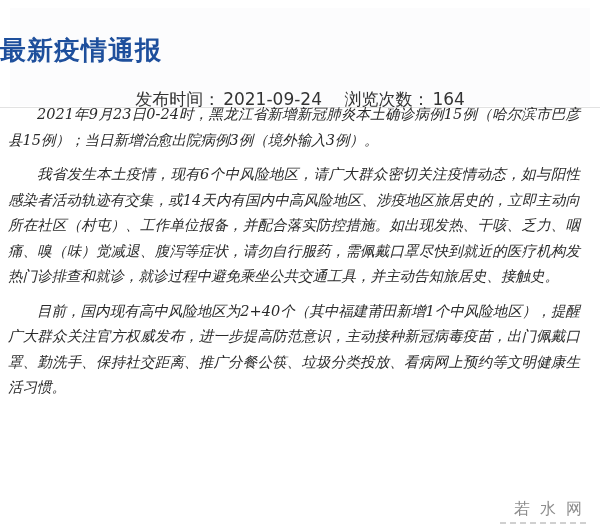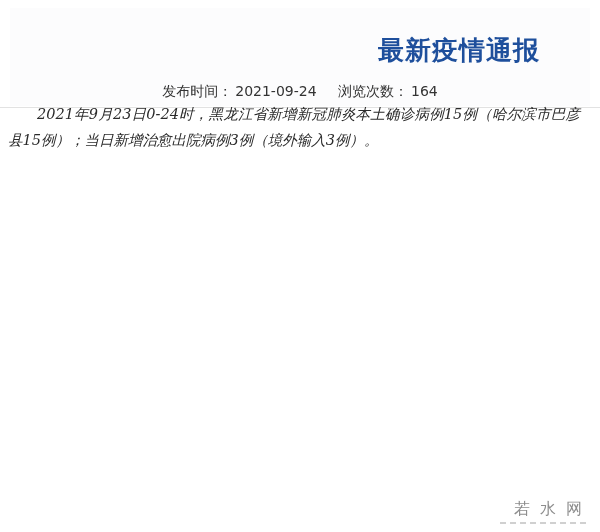--- a/index.html
+++ b/index.html
@@ -7,29 +7,29 @@
       width: 600px; height: 532px; overflow: hidden;
       background: #ffffff; position: relative;
       font-family: "DejaVu Serif", "Liberation Serif", serif;
     }
     .header {
       position: absolute; left: 10px; top: 8px; width: 580px; height: 98px;
       background: #fcfcfd;
     }
     .title {
       position: absolute; left: 0; width: 540px; top: 33px;
-      text-align: right; color: #1e4f9c;
+      text-align: left; color: #1e4f9c;
       font-family: "DejaVu Sans", "Liberation Sans", sans-serif;
       font-weight: bold; font-size: 26px; letter-spacing: 1px; line-height: 34px;
     }
     .meta {
-      position: absolute; left: 0; width: 600px; top: 82px;
+      position: absolute; left: 0; width: 600px; top: 90px;
       text-align: center; color: #333;
       font-family: "DejaVu Sans", "Liberation Sans", sans-serif;
-      font-size: 14px; line-height: 18px;
+      font-size: 17px; line-height: 18px;
     }
     .meta span { margin: 0 3px; }
     .divider {
       position: absolute; left: 0; width: 600px; top: 107px; height: 1px; background: #e2e2e2;
     }
     .content {
       position: absolute; left: 8px; top: 102px; width: 572px;
       color: #2a2a2a; font-size: 14.5px; line-height: 25.5px;
       text-align: justify;
       font-style: italic;
@@ -51,16 +51,18 @@
 <div class="header"></div>
 <h1 class="title" style="margin:0;">最新疫情通报</h1>
 <div class="meta">
   <span>发布时间：</span><span style="margin-left:0;margin-right:14px;">2021-09-24</span>
   <span>浏览次数：</span><span style="margin-left:0;">164</span>
 </div>
 <div class="divider"></div>
 
 <div class="content">
   <p>2021年9月23日0-24时，黑龙江省新增新冠肺炎本土确诊病例15例（哈尔滨市巴彦县15例）；当日新增治愈出院病例3例（境外输入3例）。</p>
+  <p>我省发生本土疫情，现有6个中风险地区，请广大群众密切关注疫情动态，如与阳性感染者活动轨迹有交集，或14天内有国内中高风险地区、涉疫地区旅居史的，立即主动向所在社区（村屯）、工作单位报备，并配合落实防控措施。如出现发热、干咳、乏力、咽痛、嗅（味）觉减退、腹泻等症状，请勿自行服药，需佩戴口罩尽快到就近的医疗机构发热门诊排查和就诊，就诊过程中避免乘坐公共交通工具，并主动告知旅居史、接触史。</p>
+  <p>目前，国内现有高中风险地区为2+40个（其中福建莆田新增1个中风险地区），提醒广大群众关注官方权威发布，进一步提高防范意识，主动接种新冠病毒疫苗，出门佩戴口罩、勤洗手、保持社交距离、推广分餐公筷、垃圾分类投放、看病网上预约等文明健康生活习惯。</p>
 </div>
 
 <div class="watermark">若水网</div>
 <div class="wm-under"></div>
 
 </body></html>

